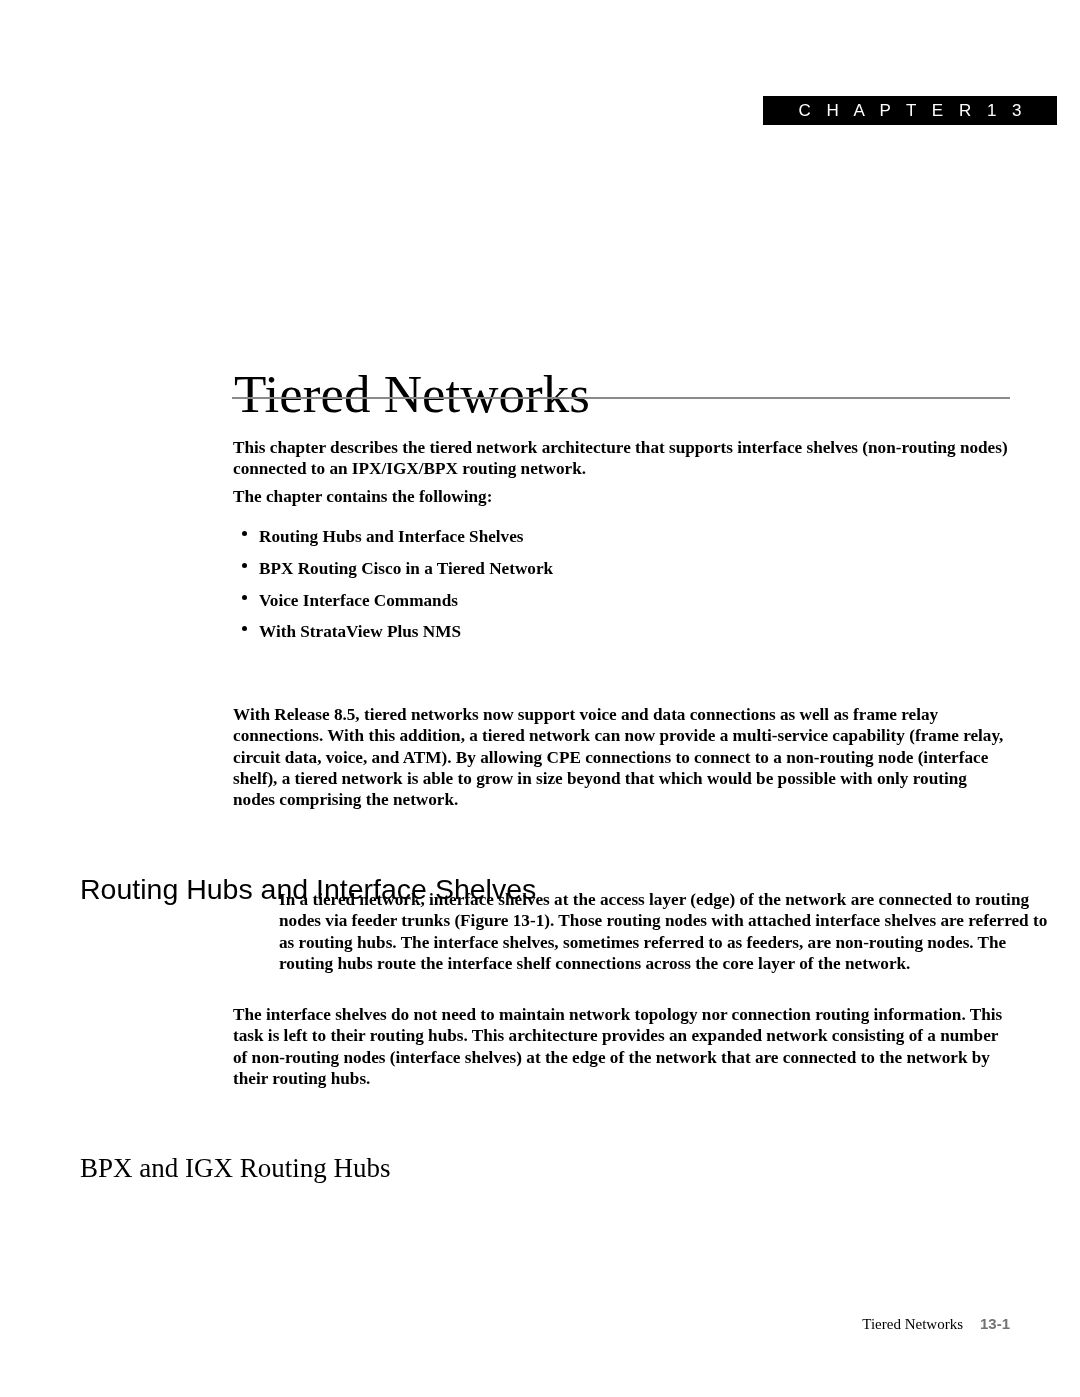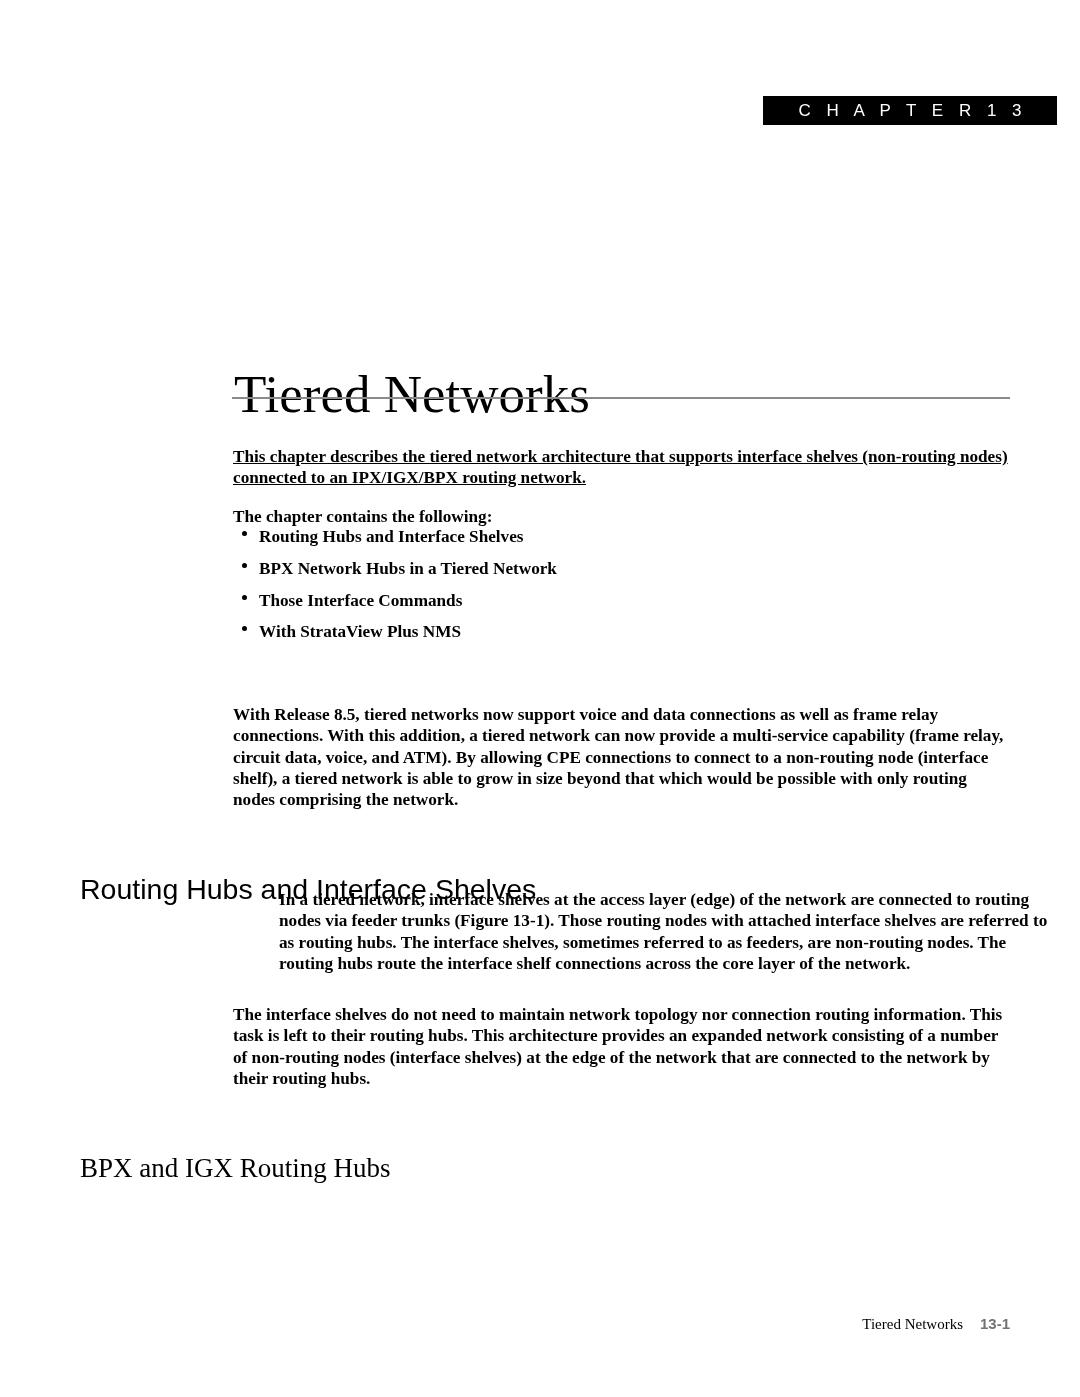--- a/index.html
+++ b/index.html
@@ -156,41 +156,41 @@
 <div class="page">
 
   <div class="chapter-banner">
     <span class="chapter-banner-text">C H A P T E R   1 3</span>
   </div>
 
   <h1 class="chapter-title">Tiered Networks</h1>
 
   <div class="title-rule"></div>
 
-  <div class="body-col" style="top:446px;text-decoration:underline;">
+  <div class="body-col" style="top:437px;">
     <p class="body">This chapter describes the tiered network architecture that supports interface shelves (non-routing nodes) connected to an IPX/IGX/BPX routing network.</p>
   </div>
 
-  <div class="body-col" style="top:506px;">
+  <div class="body-col" style="top:486px;">
     <p class="body">The chapter contains the following:</p>
   </div>
 
   <div class="body-col" style="top:521px;">
     <ul class="bullets">
       <li>
         <span class="bullet-dot"></span>
         <span>Routing Hubs and Interface Shelves</span>
       </li>
       <li>
         <span class="bullet-dot"></span>
-        <span>BPX Network Hubs in a Tiered Network</span>
-      </li>
-      <li>
-        <span class="bullet-dot"></span>
-        <span>Those Interface Commands</span>
+        <span>BPX Routing Cisco in a Tiered Network</span>
+      </li>
+      <li>
+        <span class="bullet-dot"></span>
+        <span>Voice Interface Commands</span>
       </li>
       <li>
         <span class="bullet-dot"></span>
         <span>With StrataView Plus NMS</span>
       </li>
     </ul>
   </div>
 
   <div class="body-col" style="top:704px;">
     <p class="body">With Release 8.5, tiered networks now support voice and data connections as well as frame relay connections. With this addition, a tiered network can now provide a multi-service capability (frame relay, circuit data, voice, and ATM). By allowing CPE connections to connect to a non-routing node (interface shelf), a tiered network is able to grow in size beyond that which would be possible with only routing nodes comprising the network.</p>

